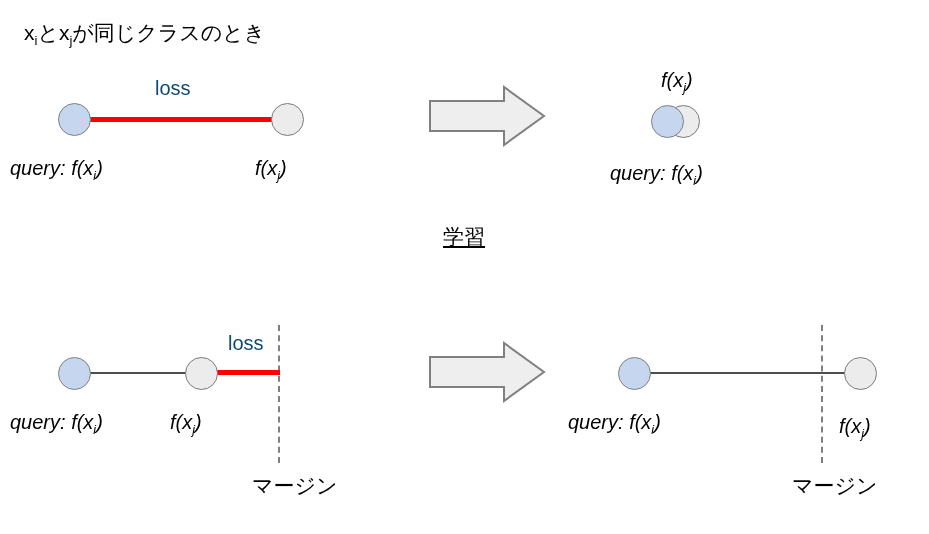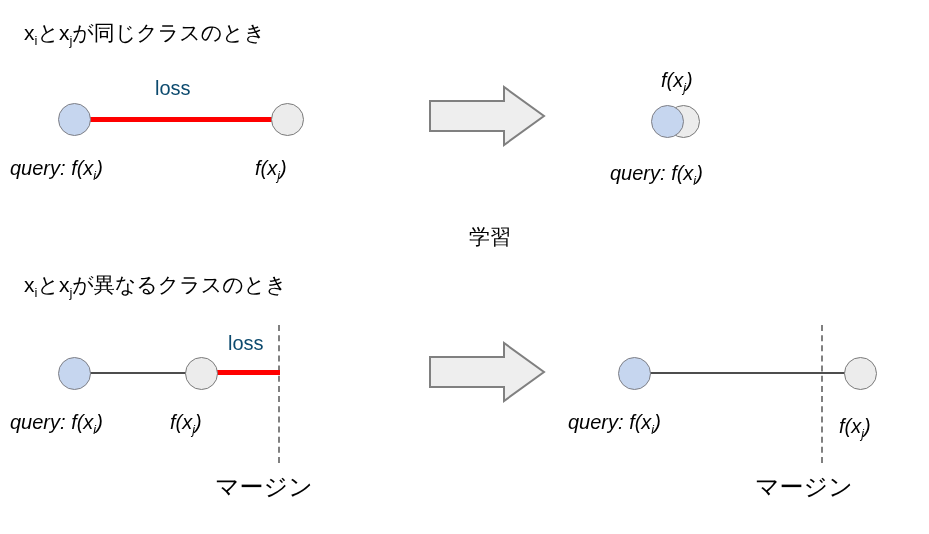--- a/index.html
+++ b/index.html
@@ -39,24 +39,25 @@
     color: #000;
     font-style: italic;
   }
   .loss-label {
     font-size: 20px;
     line-height: 1;
     white-space: nowrap;
     color: #0c4a6e;
   }
   .margin-label {
-    font-size: 24px;
-    line-height: 1;
-    white-space: nowrap;
-    color: #000;
+    font-size: 21px;
+    line-height: 1;
+    white-space: nowrap;
+    color: #000;
+    margin-left: 37px;
   }
   .mid-label {
     font-size: 21px;
     line-height: 1;
     white-space: nowrap;
     color: #000;
   }
   .sub {
     font-size: 0.62em;
     vertical-align: sub;
@@ -137,25 +138,22 @@
 
     <div class="circle circle-gray" style="left:107px; top:45px; width:33px; height:33px;"></div>
 
     <div class="circle circle-blue" style="left:91px; top:45px; width:33px; height:33px;"></div>
 
     <div class="abs node-label" style="left:50px; top:103px;">
       <span>query: f(x</span><span class="sub">i</span><span>)</span>
     </div>
   </div>
 
-  <div class="abs mid-label" style="left:469px; top:226px;">学習</div>
-
-  <div class="abs heading" style="left:24px; top:274px;">
-    <span>x</span><span class="sub">i</span><span>とx</span><span class="sub">j</span><span>が異なるクラスのとき</span>
-  </div>
+  <div class="abs mid-label" style="left:443px; top:226px;text-decoration:underline;">学習</div>
+
 
   <div class="abs" style="left:0px; top:322px; width:400px; height:190px;">
 
     <div class="abs loss-label" style="left:228px; top:11px;">loss</div>
 
     <div class="dashed-line" style="left:278px; top:3px; height:138px;"></div>
 
     <div class="edge-gray" style="left:78px; top:50px; width:123px;"></div>
 
     <div class="edge-red" style="left:201px; top:48px; width:79px;"></div>

